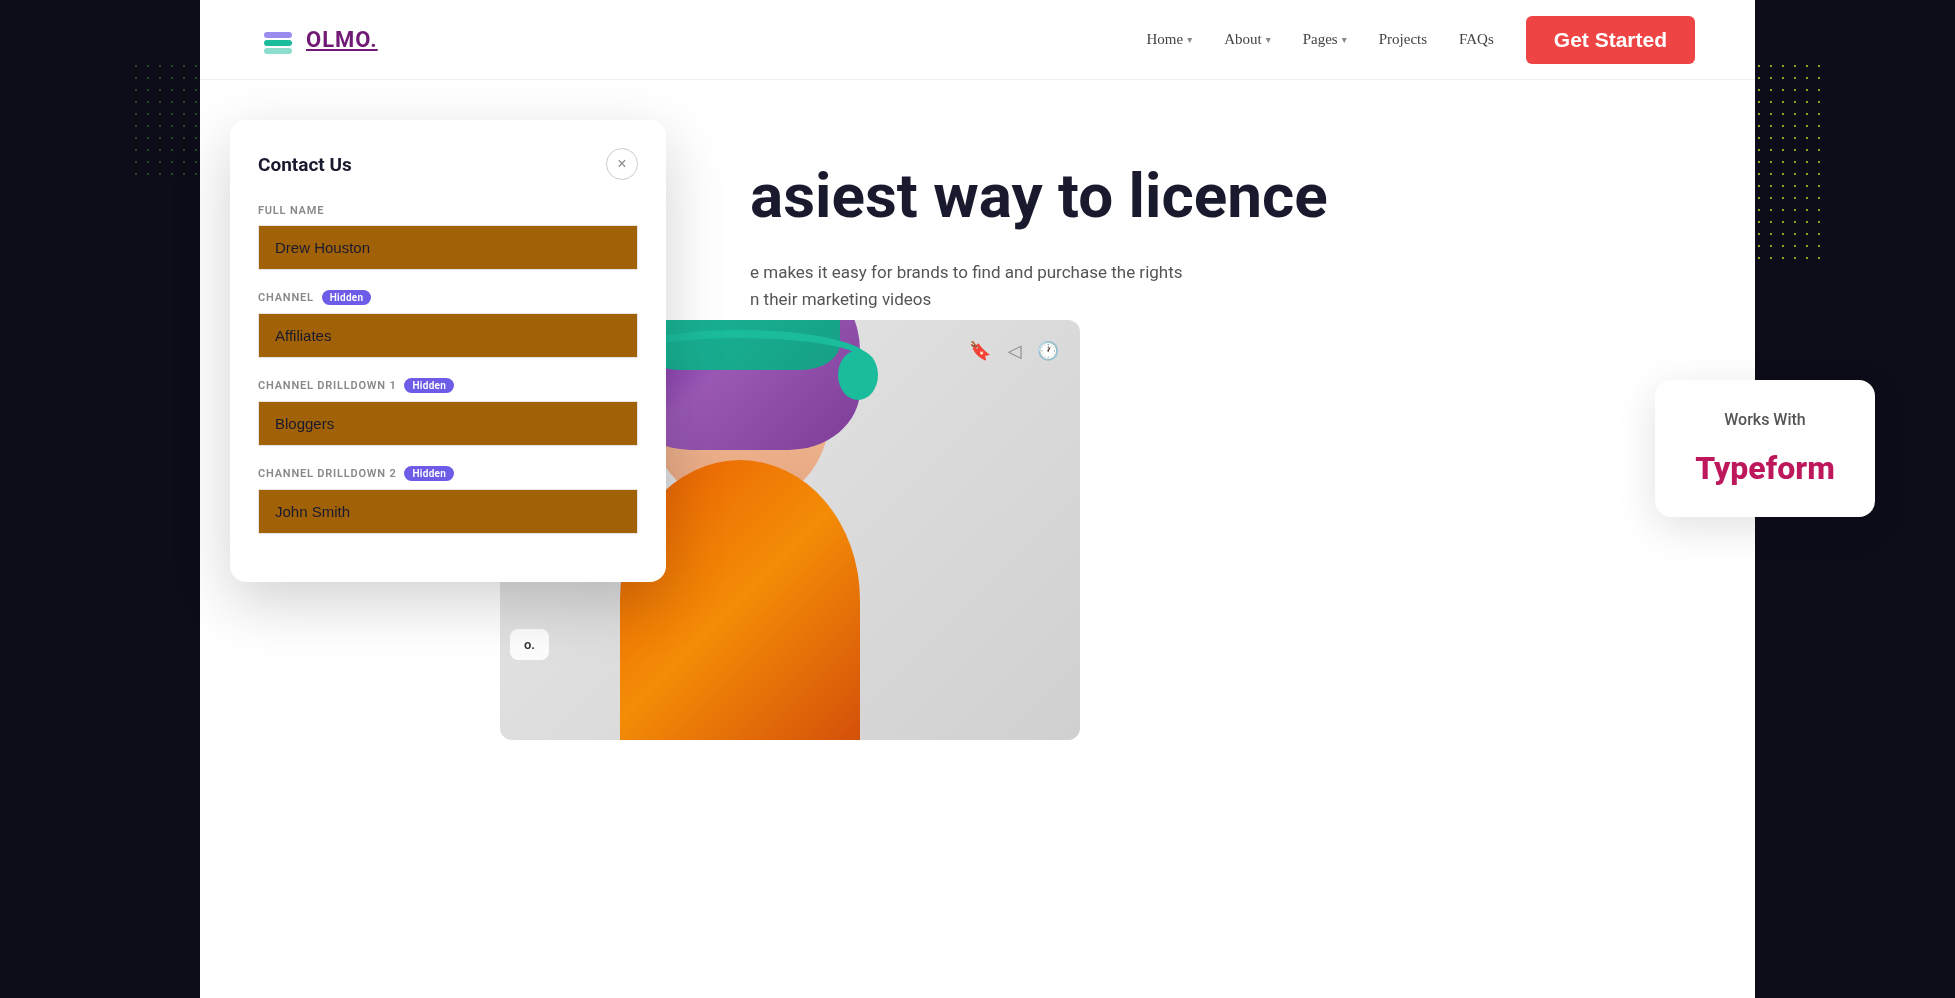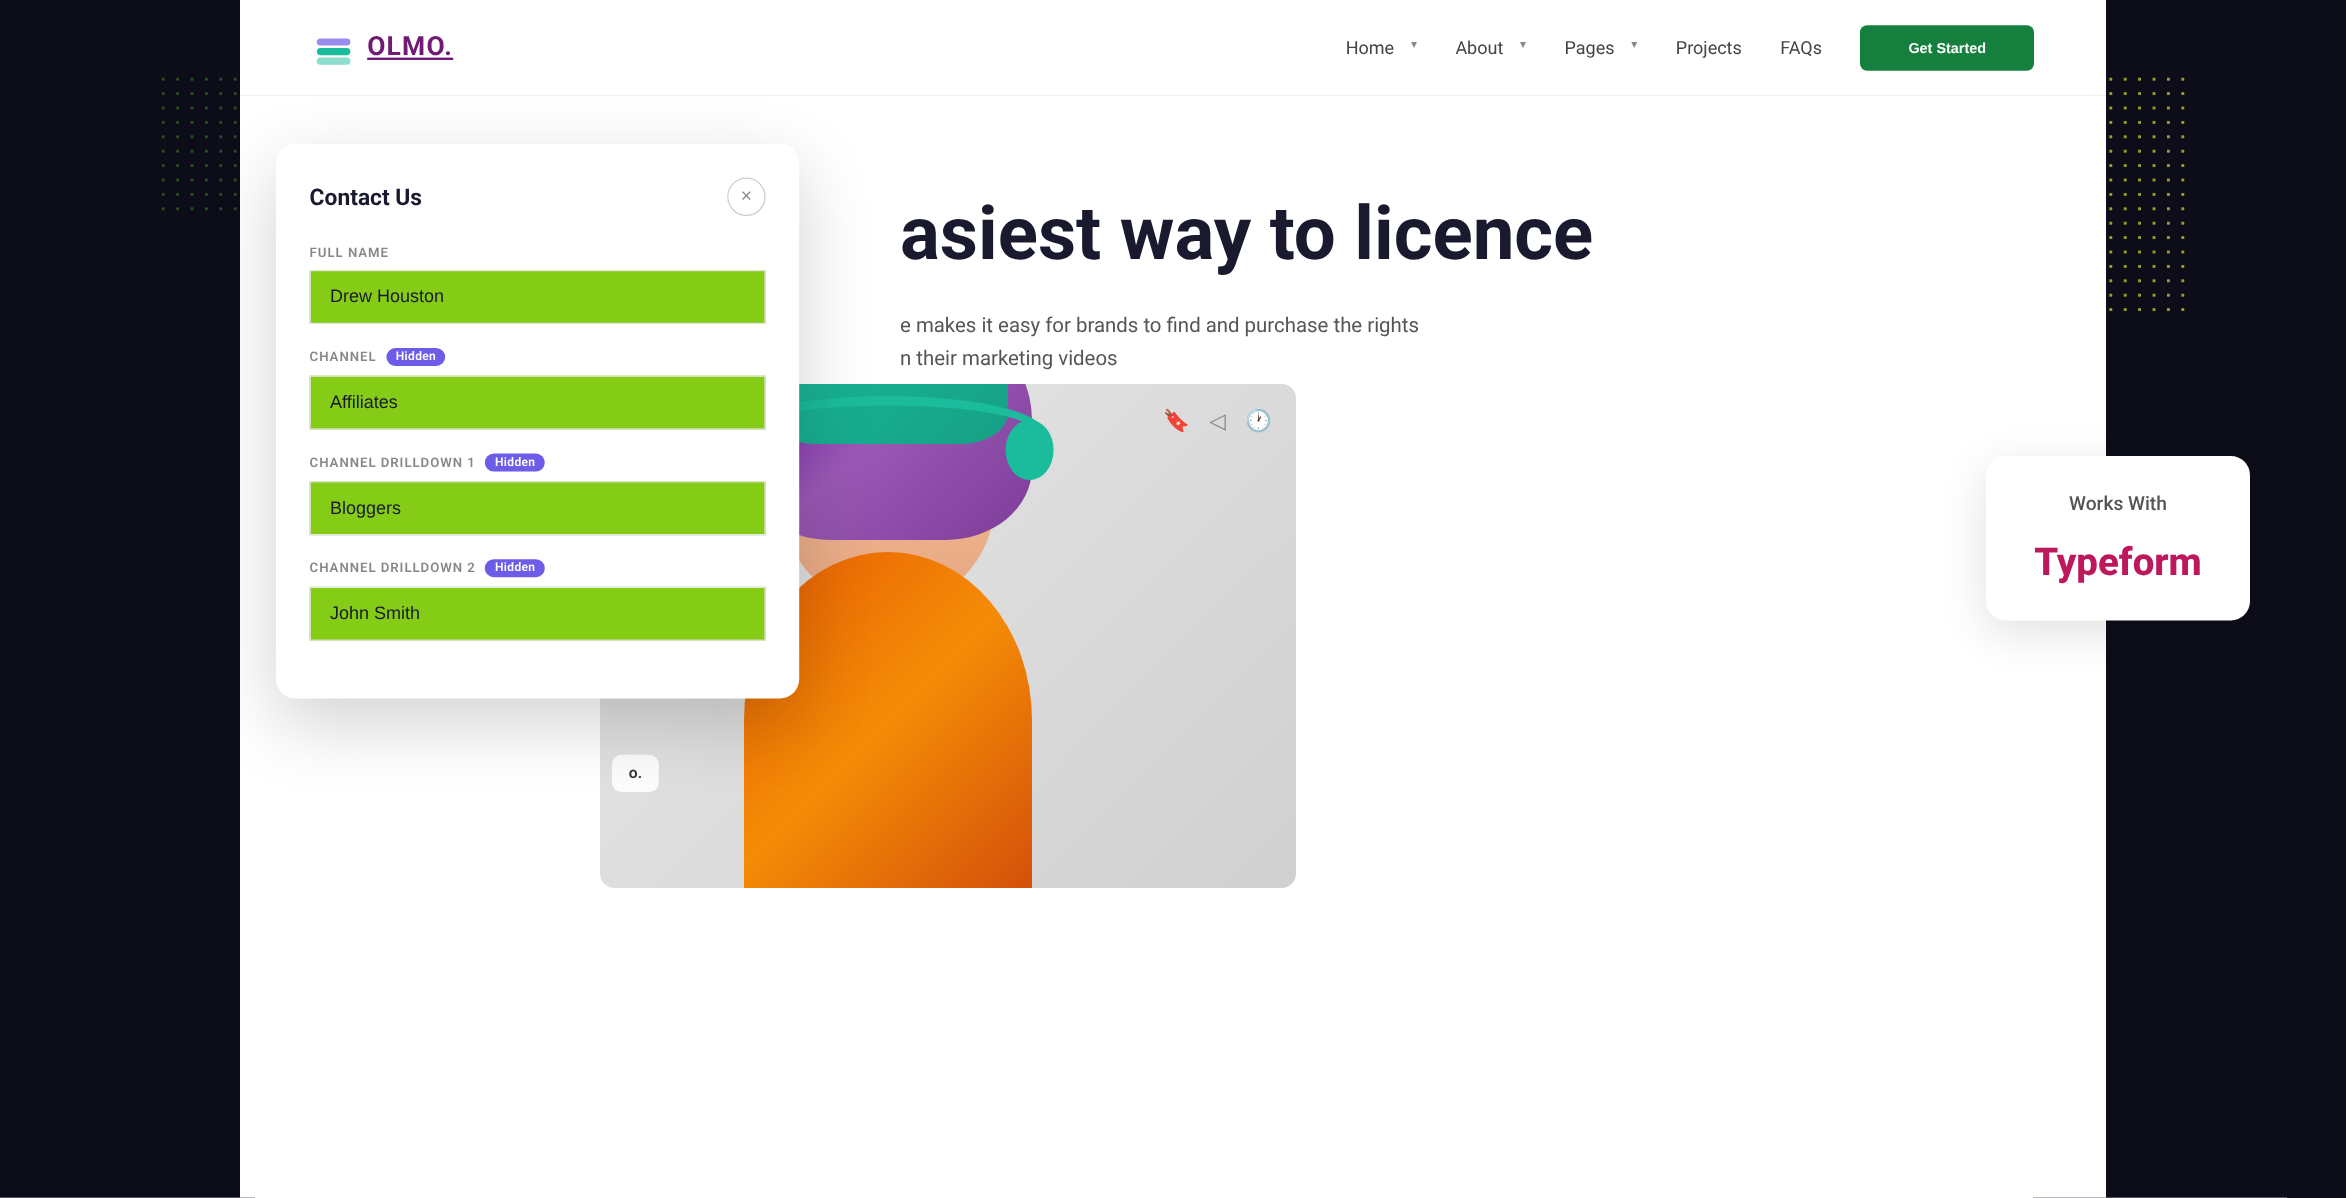--- a/index.html
+++ b/index.html
@@ -99,35 +99,37 @@
       display: flex;
       align-items: center;
       gap: 32px;
     }
 
     .nav-link {
       font-size: 15px;
       color: #444;
       cursor: pointer;
       display: flex;
-      gap: 14px;
+      align-items: center;
+      gap: 4px;
+      font-family: Liberation Serif, serif;
     }
 
     .nav-link .arrow {
       font-size: 10px;
       color: #888;
     }
 
     .nav-cta {
-      background: #15803d;
+      background: #ef4444;
       color: #fff;
       border: none;
-      padding: 12px 40px;
+      padding: 12px 28px;
       border-radius: 6px;
-      font-size: 12px;
+      font-size: 21px;
       font-weight: 600;
       cursor: pointer;
     }
 
     
     .hero {
       position: absolute;
       top: 80px;
       left: 200px;
       right: 200px;
@@ -383,21 +385,21 @@
       text-transform: none;
     }
 
     .form-input {
       width: 100%;
       padding: 13px 16px;
       border: 1.5px solid #e5e5e5;
       border-radius: 0;
       font-size: 15px;
       color: #1a1a2e;
-      background: #84cc16;
+      background: #a16207;
       outline: none;
     }
   </style>
 </head>
 <body>
 
 <div class="dark-left"></div>
 <div class="dark-right"></div>
 
 <div class="dot-pattern-tl"></div>

